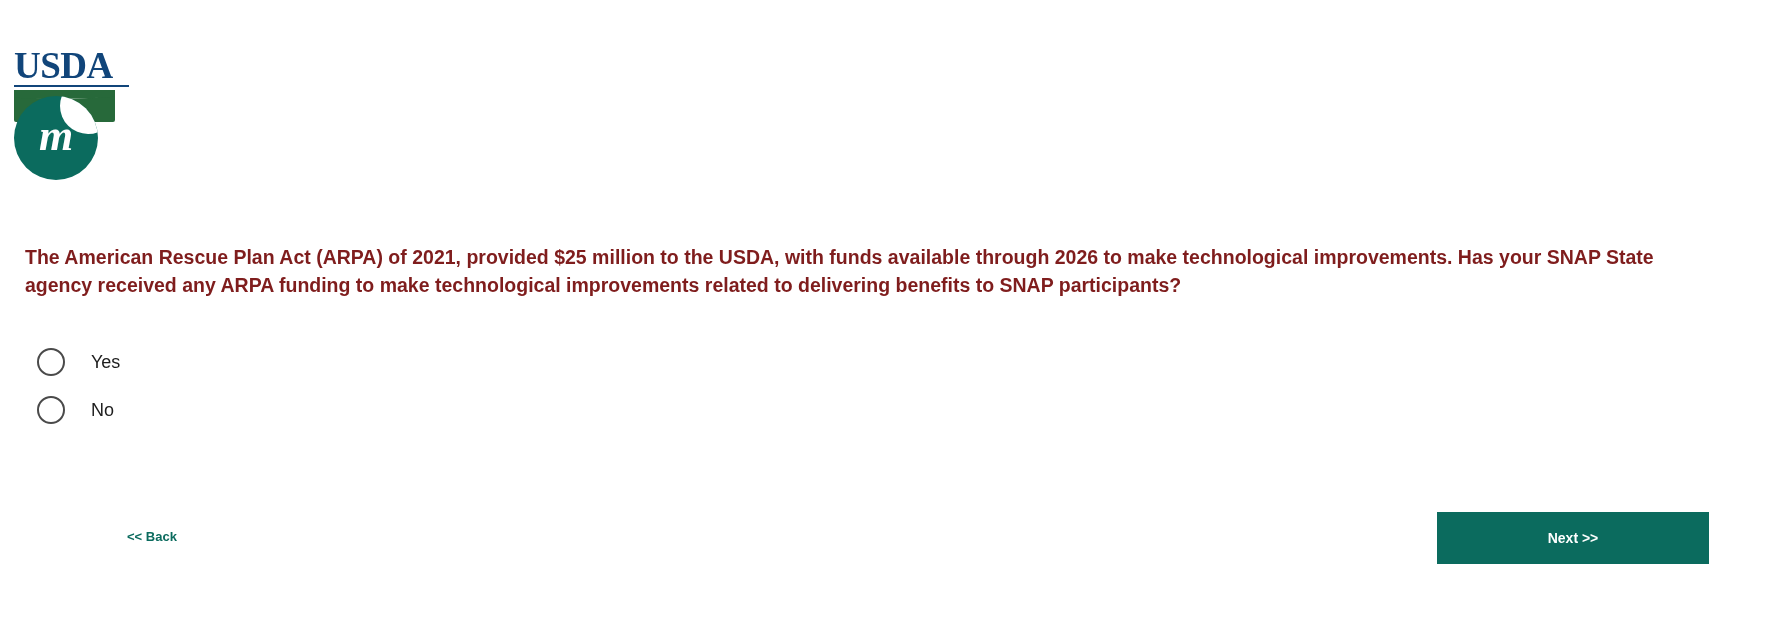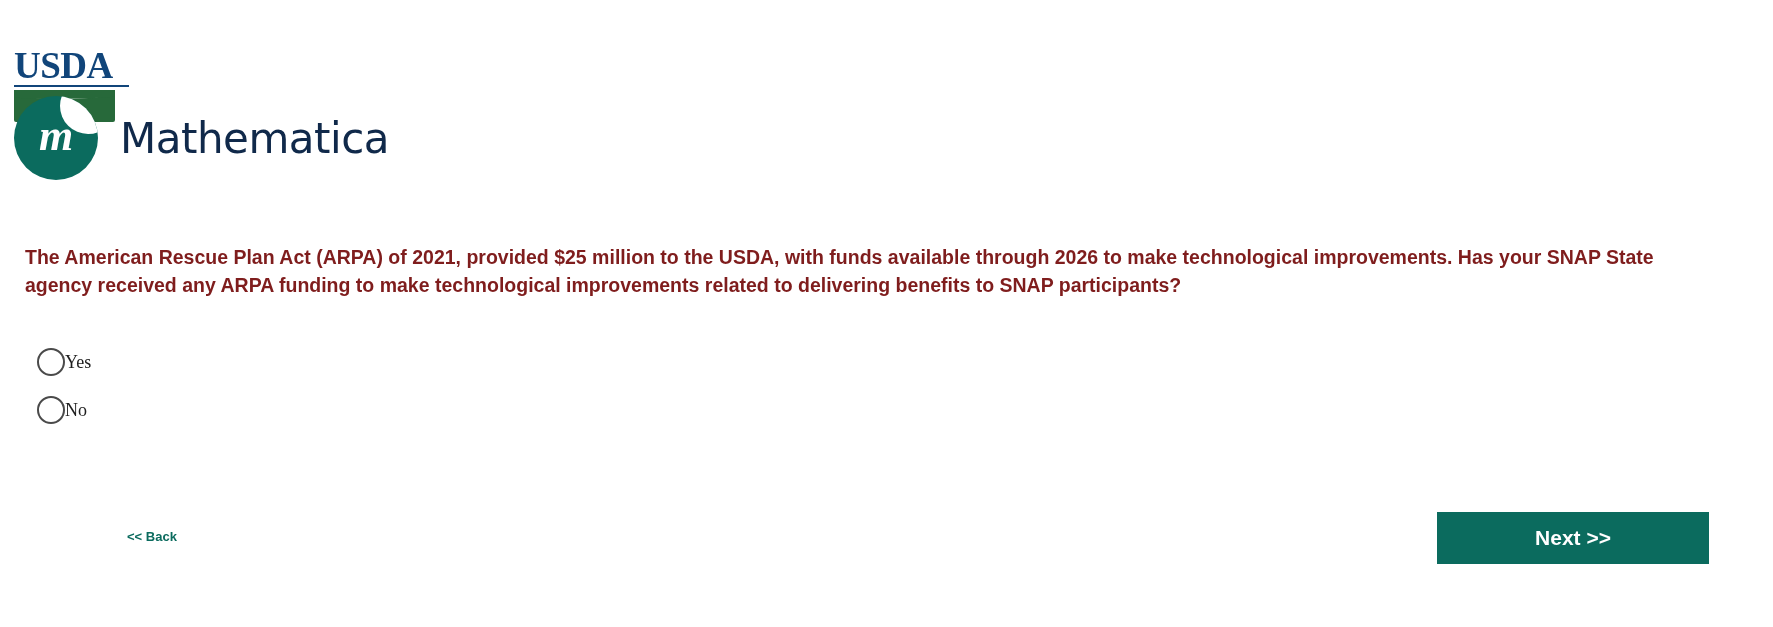--- a/index.html
+++ b/index.html
@@ -156,23 +156,23 @@
   .radio {
     width: 28px;
     height: 28px;
     border: 2px solid #4a4a4a;
     border-radius: 50%;
     background: #ffffff;
     box-sizing: border-box;
     flex: none;
   }
   .option-label {
+    margin-left: 26px;
     font-size: 18px;
     color: #1d1d1d;
-    font-family: Liberation Serif, serif;
   }
 
   
   .back-link {
     position: absolute;
     left: 127px;
     top: 529px;
     font-size: 13px;
     font-weight: 700;
     color: #0b6b5e;
@@ -182,39 +182,38 @@
   .next-button {
     position: absolute;
     left: 1437px;
     top: 512px;
     width: 272px;
     height: 52px;
     background: #0b6b5e;
     color: #ffffff;
     border: none;
     font-family: "Liberation Sans", sans-serif;
-    font-size: 21px;
+    font-size: 14px;
     font-weight: 700;
     cursor: pointer;
   }
 </style>
 </head>
 <body>
 
 <div class="usda-logo">
   <span class="usda-text">USDA</span>
   <span class="usda-rule"></span>
   <span class="usda-field"></span>
 </div>
 
 <div class="math-logo">
   <span class="math-mark">
     <span class="m-glyph">m</span>
   </span>
-  <span class="math-word">Mathematica</span>
 </div>
 
 <div class="question">The American Rescue Plan Act (ARPA) of 2021, provided $25 million to the USDA, with funds available through 2026 to make technological improvements. Has your SNAP State agency received any ARPA funding to make technological improvements related to delivering benefits to SNAP participants?</div>
 
 <div class="options">
   <div class="option-row">
     <span class="radio"></span>
     <span class="option-label">Yes</span>
   </div>
   <div class="option-row">

